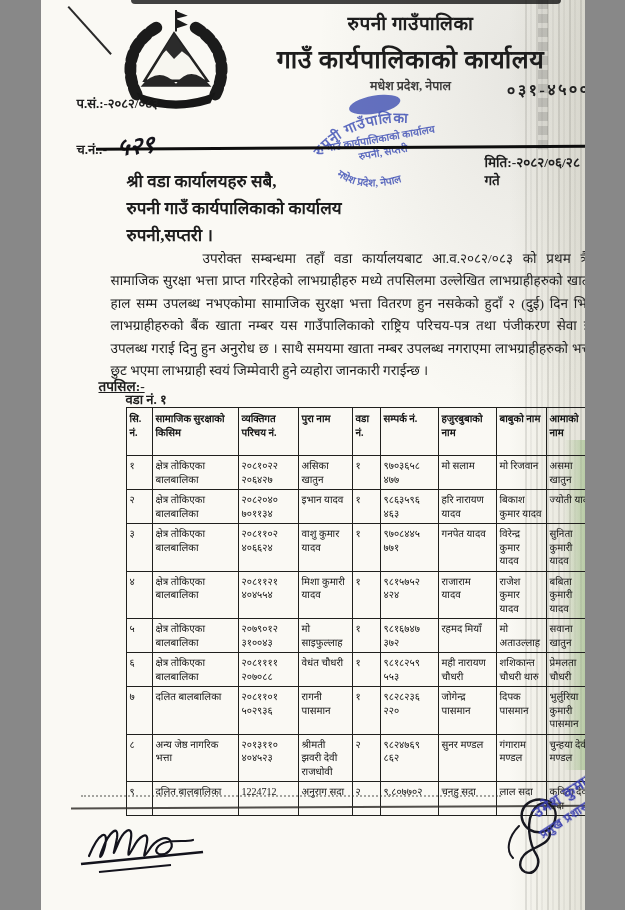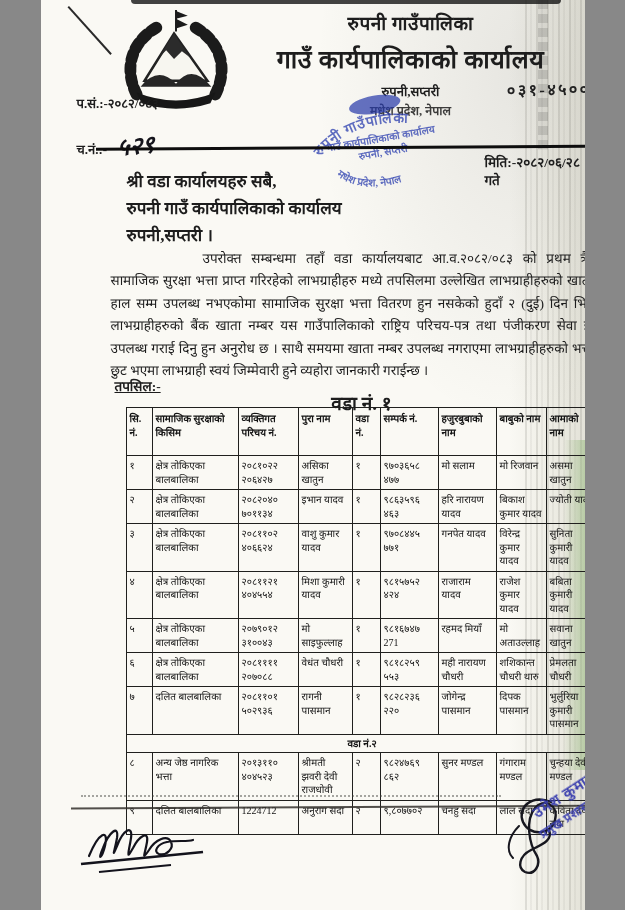--- a/index.html
+++ b/index.html
@@ -48,24 +48,24 @@
   .chalani .hand{display:inline-block;font-size:24px;font-style:italic;font-weight:bold;transform:rotate(-6deg) skewX(-8deg);margin-left:10px;color:#15151c;}
   .rule{position:absolute;left:55px;top:146px;width:570px;height:3px;background:#0e0e0e;transform:rotate(-0.35deg);}
   .date{position:absolute;left:432px;top:153px;font-size:13.5px;font-weight:bold;margin-left:12px;}
 
   .header-stamp{position:absolute;left:246px;top:86px;width:190px;height:120px;transform:rotate(-10deg);opacity:.88;pointer-events:none;}
 
   
   .recipient{position:absolute;left:86px;top:168px;font-size:17px;font-weight:bold;line-height:1.6;white-space:pre-line;}
   .subject{position:absolute;left:0;top:224px;width:625px;text-align:center;font-size:14px;font-weight:bold;}
   .body-text{position:absolute;left:70px;top:248px;width:512px;font-size:13.5px;line-height:1.66;text-align:justify;text-indent:92px;font-weight:500;}
-  .tapasil{position:absolute;left:58px;top:377px;font-size:13.5px;font-weight:bold;text-decoration:underline;margin-left:16px;}
-
-  
-  .ward1-title{position:absolute;left:85px;top:390px;width:472px;text-align:center;font-size:19px;font-weight:bold;}
+  .tapasil{position:absolute;left:58px;top:377px;font-size:13.5px;font-weight:bold;text-decoration:underline;}
+
+  
+  .ward1-title{position:absolute;left:85px;top:390px;width:472px;font-size:13px;font-weight:bold;}
   table.ben{position:absolute;left:85px;top:407px;width:472px;border-collapse:collapse;table-layout:fixed;padding-left:41px;}
   table.ben th, table.ben td{
     border:1.4px solid #20201e;font-size:10px;line-height:1.35;padding:3px 3px;
     vertical-align:top;text-align:left;white-space:pre-line;word-wrap:break-word;
     font-family:"Liberation Serif","DejaVu Serif",serif;color:#141414;
   }
   table.ben th{font-weight:bold;text-align:left;vertical-align:top;padding-top:4px;height:40px;}
   table.ben td.sn{text-align:left;}
   tr.section-row td{text-align:center;font-weight:bold;padding:2px;height:12px;}
   col.c-sn{width:26px;} col.c-type{width:86px;} col.c-id{width:60px;} col.c-name{width:54px;}
@@ -105,21 +105,20 @@
     <path d="M60,5 l12,5 -12,3 12,6 -12,4 z" fill="#1b1b1b"></path>
     <path d="M28,76 L58,28 L92,76 Z" fill="#f7f6f0" stroke="#222" stroke-width="2.5"></path>
     <path d="M43,52 L58,28 L74,52 L66,46 L58,54 L50,45 Z" fill="#2b2b2b"></path>
     <path d="M24,82 Q42,60 60,79 Q76,58 96,82 Z" fill="#262626"></path>
     <path d="M20,88 q40,16 80,0 l-5,11 q-35,11 -70,0 z" fill="#171717"></path>
   </svg>
 
   <div class="head-center">
     <div class="muni">रुपनी गाउँपालिका</div>
     <div class="office">गाउँ कार्यपालिकाको कार्यालय</div>
-    <div class="addr1">रुपनी,सप्तरी</div>
     <div class="addr2">मधेश प्रदेश, नेपाल</div>
   </div>
 
   <div class="phone">०३१-४५००३५</div>
   <div class="refno">प.सं.:-२०८२/०८३</div>
   <div class="chalani">
     <span>च.नं.:-</span><span class="hand">५२९</span>
   </div>
 
   <svg class="header-stamp" viewBox="0 0 190 120" aria-hidden="true">
@@ -244,21 +243,21 @@
         <tr>
           <td class="sn">५</td>
           <td>क्षेत्र तोकिएका
 बालबालिका</td>
           <td>२०७९०१२
 ३१००४३</td>
           <td>मो
 साइफुल्लाह</td>
           <td>१</td>
           <td>९८१६७४७
-271</td>
+३७२</td>
           <td>रहमद मियाँ</td>
           <td>मो
 अताउल्लाह</td>
           <td>सवाना खातुन</td>
         </tr>
         <tr>
           <td class="sn">६</td>
           <td>क्षेत्र तोकिएका
 बालबालिका</td>
           <td>२०८११११
@@ -282,23 +281,20 @@
 पासमान</td>
           <td>१</td>
           <td>९८२८२३६
 २२०</td>
           <td>जोगेन्द्र
 पासमान</td>
           <td>दिपक
 पासमान</td>
           <td>भुर्लुरिया कुमारी
 पासमान</td>
-        </tr>
-        <tr class="section-row">
-          <td colspan="9">वडा नं.२</td>
         </tr>
         <tr>
           <td class="sn">८</td>
           <td>अन्य जेष्ठ नागरिक
 भत्ता</td>
           <td>२०१३११०
 ४०४५२३</td>
           <td>श्रीमती
 झवरी देवी
 राजधोवी</td>

